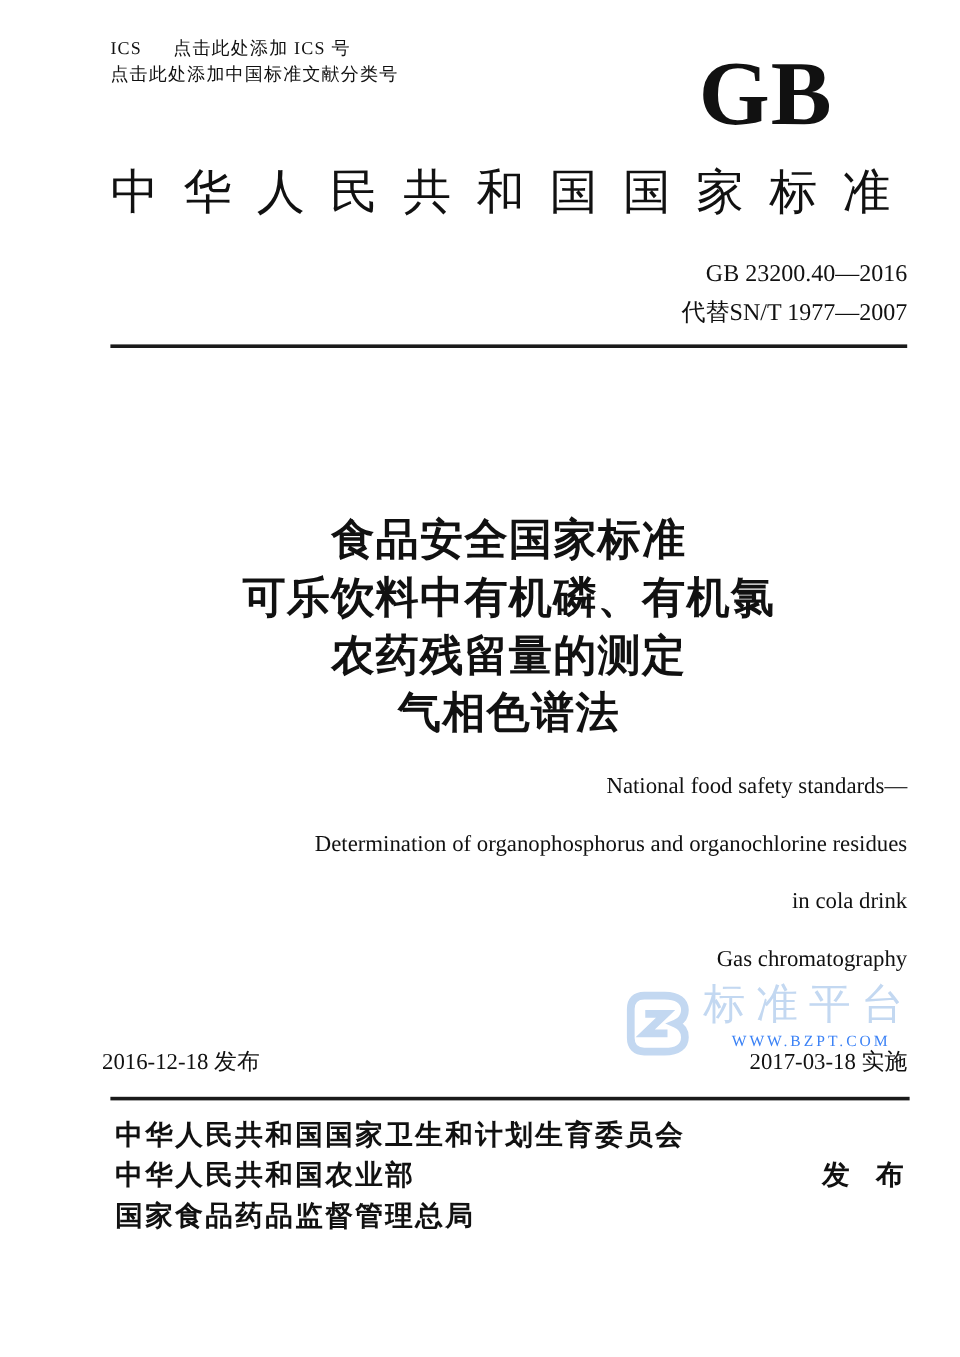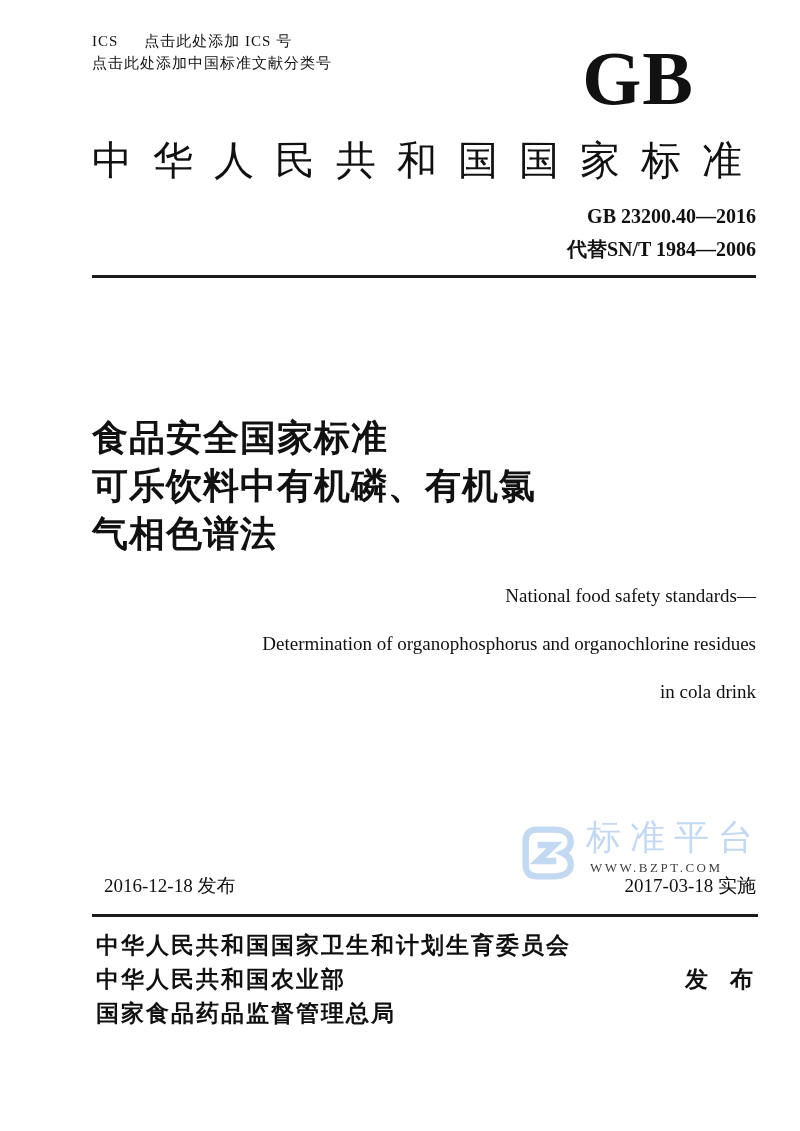--- a/index.html
+++ b/index.html
@@ -26,25 +26,25 @@
   
   .national-standard{
     margin-top:62px;
     font-family:"Liberation Sans","DejaVu Sans",sans-serif;
     font-weight:500;
     font-size:40px;line-height:48px;
     letter-spacing:21px;margin-right:-21px;
     white-space:nowrap;
   }
   
-  .std-num{margin-top:16px;text-align:right;font-size:20px;line-height:33px;font-weight:bold;}
+  .std-num{margin-top:28px;text-align:right;font-size:20px;line-height:33px;}
   .rule-top{margin-top:9px;border:0;height:3px;background:#1a1a1a;}
   
   .title-cn{
-    margin-top:136px;text-align:left;
+    margin-top:136px;text-align:center;
     font-family:"Liberation Sans","DejaVu Sans",sans-serif;
     font-weight:bold;font-size:36px;line-height:48px;
     letter-spacing:1px;
   }
   
   .title-en{margin-top:28px;text-align:right;font-size:19px;}
   .title-en .en-line{margin:0 0 29px 0;line-height:19px;}
   
   .watermark{
     position:absolute;left:520px;top:814px;
@@ -53,25 +53,25 @@
   }
   .wm-logo{width:58px;height:58px;margin:10px 8px 0 0;}
   .wm-text{display:flex;flex-direction:column;}
   .wm-name{
     font-family:"Liberation Sans","DejaVu Sans",sans-serif;
     font-size:35px;line-height:46px;letter-spacing:9px;
     color:#c3d8f1;white-space:nowrap;text-align:center;
   }
   .wm-url{
     font-size:13px;line-height:15px;letter-spacing:2.5px;
-    color:#404040;margin-left:4px;white-space:nowrap;
+    color:#3b82f6;margin-left:4px;white-space:nowrap;text-align:center;
   }
   
   .dates{
-    position:absolute;left:104px;right:44px;top:874px;
+    position:absolute;left:85px;right:44px;top:874px;
     display:flex;justify-content:space-between;
     font-size:19px;line-height:24px;
   }
   .rule-bottom{
     position:absolute;left:92px;right:42px;top:914px;
     border:0;height:2.5px;background:#1a1a1a;margin:0;
   }
   
   .agencies{
     position:absolute;left:96px;right:47px;top:928px;
@@ -92,35 +92,37 @@
     </div>
     <div>点击此处添加中国标准文献分类号</div>
   </div>
 
   <div class="gb-logo">GB</div>
 
   <div class="national-standard">中华人民共和国国家标准</div>
 
   <div class="std-num">
     <div>GB 23200.40—2016</div>
-    <div>代替SN/T 1984—2006</div>
+    <div>代替SN/T 1977—2007</div>
   </div>
 
   <hr class="rule-top">
 
   <div class="title-cn">
     <div>食品安全国家标准</div>
     <div>可乐饮料中有机磷、有机氯</div>
+    <div>农药残留量的测定</div>
     <div>气相色谱法</div>
   </div>
 
   <div class="title-en">
     <p class="en-line">National food safety standards—</p>
     <p class="en-line">Determination of organophosphorus and organochlorine residues</p>
     <p class="en-line">in cola drink</p>
+    <p class="en-line">Gas chromatography</p>
   </div>
 
   <div class="watermark">
     <svg class="wm-logo" viewBox="0 0 72 72" fill="none" xmlns="http://www.w3.org/2000/svg">
       <path d="M21 7 H42 C56 7 63 13 63 22 C63 29 59 33.5 53 36 C59 38.5 63 43 63 50 C63 59 56 65 42 65 H21 C12 65 7 60 7 51 V21 C7 12 12 7 21 7 Z" stroke="#c3d8f1" stroke-width="8"></path>
       <path d="M22 26 H43 L22 46 H45" stroke="#c3d8f1" stroke-width="8"></path>
     </svg>
     <div class="wm-text">
       <span class="wm-name">标准平台</span>
       <span class="wm-url">WWW.BZPT.COM</span>

